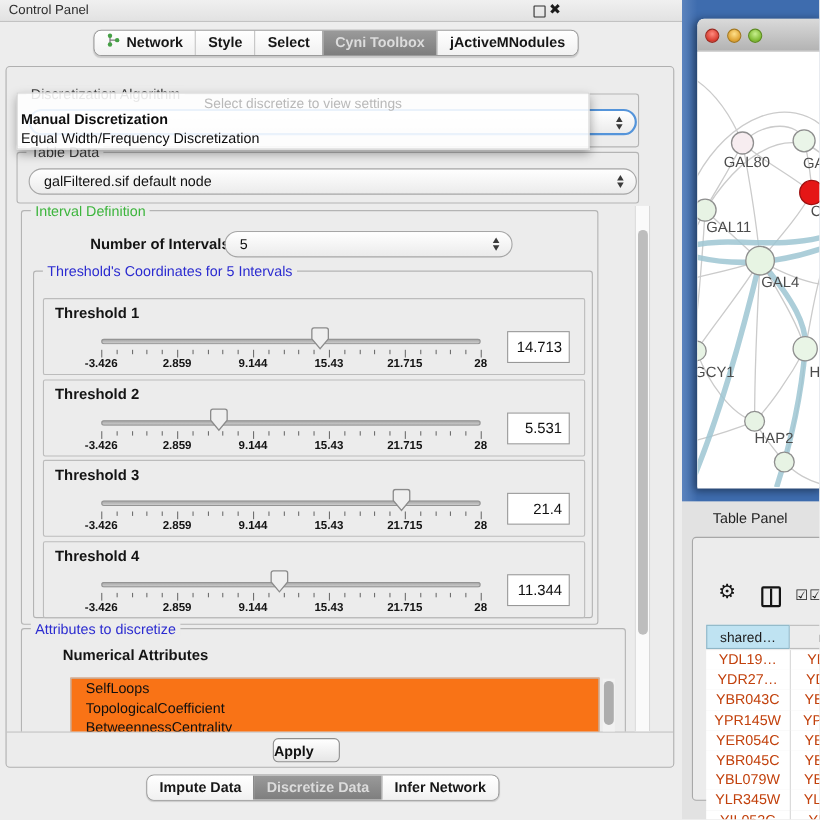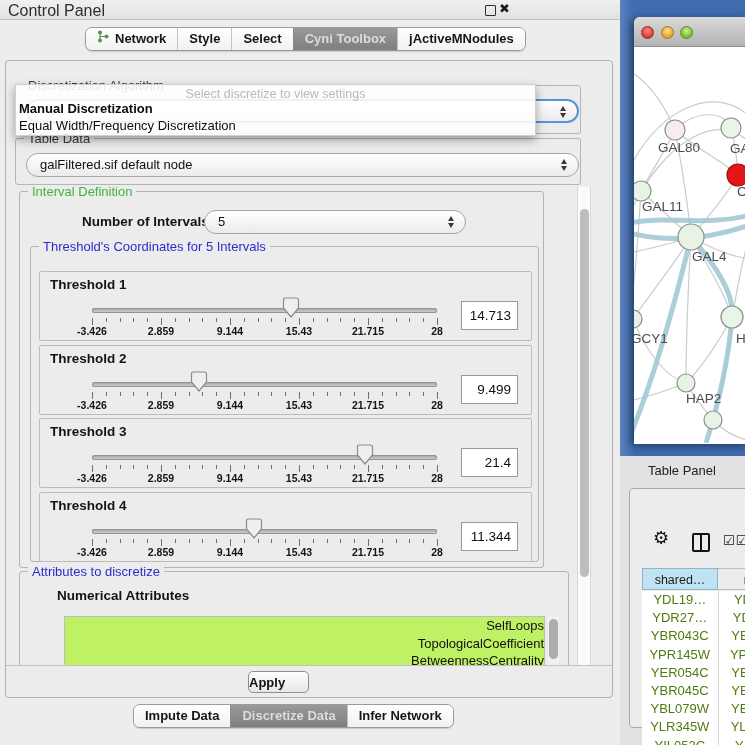--- a/index.html
+++ b/index.html
@@ -2,21 +2,21 @@
 <html><head>
 <meta charset="utf-8">
 <style>
   html,body{margin:0;padding:0;background:#ededed;}
   .screen{position:relative;width:745px;height:745px;overflow:hidden;
           font-family:"Liberation Sans","DejaVu Sans",sans-serif;background:#ededed;}
   
   .control-panel{position:absolute;left:0;top:0;width:620px;height:745px;background:#ededed;}
   .titlebar{position:absolute;left:0;top:0;width:620px;height:19px;
             background:linear-gradient(#f0f0f0,#e2e2e2);border-bottom:1px solid #c2c2c2;}
-  .titlebar .title{position:absolute;left:8px;top:2px;font-size:16px;color:#2e2e2e;}
+  .titlebar .title{position:absolute;left:8px;top:2px;font-size:12px;color:#2e2e2e;}
   .float-ico{position:absolute;left:485px;top:5px;width:9px;height:9px;border:1.5px solid #2e2e2e;border-radius:1px;}
   .close-ico{position:absolute;left:499px;top:1px;font-size:13px;font-weight:bold;color:#1b1b1b;}
   .seg-group{position:absolute;display:flex;border:1px solid #9b9b9b;border-radius:7px;overflow:hidden;
              background:#fff;box-shadow:0 1px 1px rgba(0,0,0,.15);}
   .seg{padding:0 11px;line-height:22px;font-size:13px;font-weight:bold;color:#161616;
        background:linear-gradient(#ffffff,#f1f1f1);border-left:1px solid #c3c3c3;display:flex;align-items:center;gap:5px;}
   .seg:first-child{border-left:none;}
   .seg.sel{background:linear-gradient(#9a9a9a,#7e7e7e);color:#dcdcdc;border-left-color:#8a8a8a;}
   .outer-panel{position:absolute;left:5px;top:60px;width:608px;height:638px;background:#ececec;
                border:1px solid #b0b0b0;border-radius:4px;box-sizing:border-box;}
@@ -49,22 +49,22 @@
   .t-handle{position:absolute;top:25px;width:18px;height:22px;}
   .t-ticks{position:absolute;left:52px;top:46px;width:345px;height:8px;}
   .tick{position:absolute;width:1px;background:#6f6f6f;top:0;}
   .tick.minor{height:4px;}
   .tick.major{height:7px;}
   .t-labs{position:absolute;left:52px;top:53px;width:345px;height:13px;}
   .tlab{position:absolute;transform:translateX(-50%);font-size:10.5px;font-weight:bold;color:#141414;white-space:nowrap;}
   .t-value{position:absolute;left:421px;top:29px;width:57px;height:29px;background:#fff;border:1px solid #989898;
            box-sizing:border-box;font-size:13.5px;line-height:27px;text-align:right;padding-right:6px;color:#101010;}
   .attr-sub{position:absolute;left:37px;top:16px;font-size:13.5px;font-weight:bold;color:#141414;}
-  .attr-list{position:absolute;left:44px;top:44px;width:481px;height:86px;background:#bef264;border:1px solid #bdbdbd;
-             box-sizing:border-box;overflow:hidden;text-align:right;}
+  .attr-list{position:absolute;left:44px;top:44px;width:481px;height:86px;background:#f97316;border:1px solid #bdbdbd;
+             box-sizing:border-box;overflow:hidden;}
   .attr-item{font-size:13px;line-height:17.5px;padding-left:13px;color:#101010;white-space:nowrap;}
   .attr-scroll{position:absolute;left:528px;top:45px;width:11px;height:84px;background:#f2f2f2;}
   .attr-scroll .thumb{position:absolute;left:1px;top:2px;width:9px;height:40px;background:#adadad;border-radius:5px;}
   .apply-btn{position:absolute;left:242px;top:610px;width:61px;height:22px;border:1px solid #8f8f8f;border-radius:5px;
              background:linear-gradient(#ffffff,#e6e6e6);font-size:13px;font-weight:bold;color:#111;
              text-align:left;line-height:21px;box-sizing:border-box;}
   
   .blue-area{position:absolute;left:620px;top:0;width:125px;height:456px;
              background:linear-gradient(90deg,#5b83bd 0px,#3e6cae 14px,#3e6cae 100%);}
   .mac-window{position:absolute;left:634px;top:17px;width:115px;height:427px;border-radius:6px 0 0 0;
@@ -83,21 +83,21 @@
   .gear-ico{position:absolute;left:23px;top:40px;font-size:18px;color:#141414;line-height:18px;}
   .col-ico{position:absolute;left:62px;top:44px;width:14px;height:15px;border:2px solid #141414;border-radius:2px;}
   .col-ico:after{content:"";position:absolute;left:5.5px;top:0;width:2px;height:15px;background:#141414;}
   .check-icos{position:absolute;left:93px;top:44px;font-size:13px;color:#141414;letter-spacing:1px;}
   .tbl-header{position:absolute;left:12px;top:79px;height:22px;display:flex;}
   .th-cell{font-size:12.5px;color:#1c1c1c;text-align:center;line-height:22px;box-sizing:border-box;}
   .th-cell.c1{width:76px;background:#bfe3f2;border:1px solid #8fb6c6;}
   .th-cell.c2{width:84px;background:#ececec;border:1px solid #bdbdbd;border-left:none;}
   .tbl-rows{position:absolute;left:12px;top:102px;width:160px;}
   .tb-row{display:flex;height:18.2px;background:#fff;}
-  .tb-cell{font-size:13px;color:#4d7c0f;line-height:18.2px;text-align:center;white-space:nowrap;overflow:hidden;}
+  .tb-cell{font-size:13px;color:#c2410c;line-height:18.2px;text-align:center;white-space:nowrap;overflow:hidden;}
   .tb-cell.c1{width:76px;border-right:1px solid #d7d7d7;}
   .tb-cell.c2{width:84px;}
   .net-ico-svg{width:13px;height:13px;}
 </style>
 </head>
 <body>
 
 <div class="screen">
 
   <div class="control-panel">
@@ -260,21 +260,21 @@
                     <div class="tick major" style="left: 100%;"></div>
                   </div>
                   <div class="t-labs">
                     <span class="tlab" style="left: 0%;">-3.426</span>
                     <span class="tlab" style="left: 20%;">2.859</span>
                     <span class="tlab" style="left: 40%;">9.144</span>
                     <span class="tlab" style="left: 60%;">15.43</span>
                     <span class="tlab" style="left: 80%;">21.715</span>
                     <span class="tlab" style="left: 100%;">28</span>
                   </div>
-                  <div class="t-value">9.499</div>
+                  <div class="t-value">5.531</div>
                 </div>
                 <div class="t-row" style="top: 171px;">
                   <div class="t-label">Threshold 3</div>
                   <div class="t-track"></div>
                   <div class="t-handle" style="left: 315.544px;"><svg width="18" height="22" viewBox="0 0 18 22">
                       <path d="M3.5,1 H14.5 Q16.5,1 16.5,3 V11 L9,20 L1.5,11 V3 Q1.5,1 3.5,1 Z" fill="#efefef" stroke="#8b8b8b" stroke-width="1.2"></path>
                     </svg></div>
                   <div class="t-ticks">
                     <div class="tick major" style="left: 0%;"></div>
                     <div class="tick minor" style="left: 4%;"></div>

